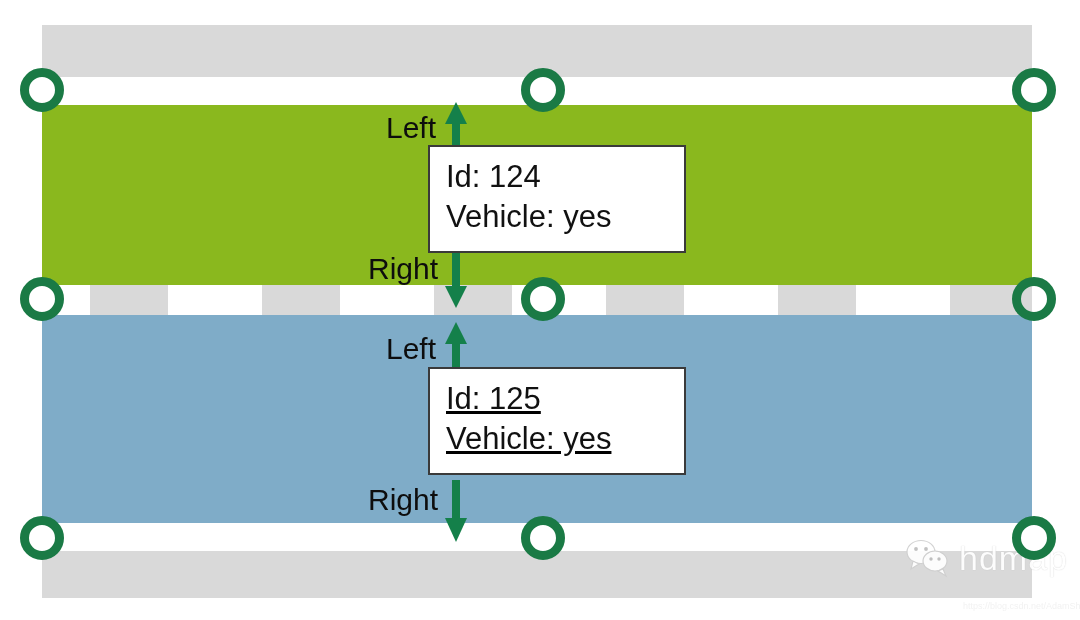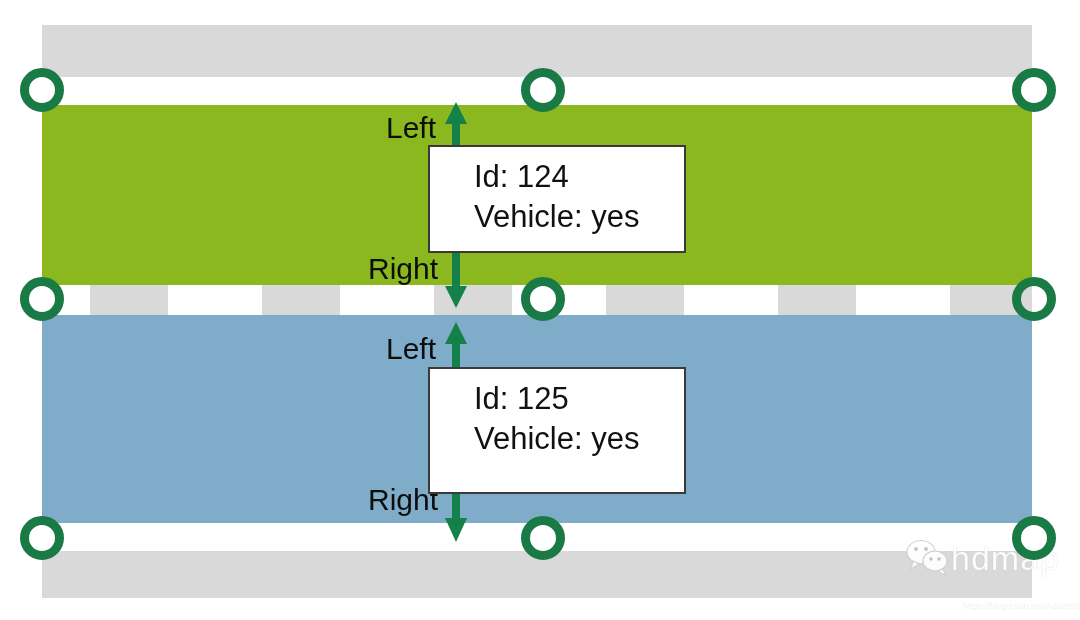--- a/index.html
+++ b/index.html
@@ -75,35 +75,34 @@
     border: 2px solid #3a3a3a;
     box-sizing: border-box;
     padding: 10px 16px 12px 16px;
   }
   .info-line {
     font-size: 31px;
     line-height: 1.28;
     color: #111111;
     white-space: nowrap;
     font-family: "Liberation Sans", sans-serif;
-    margin-left: 28px;
   }
 
   
   .arrow-svg {
     position: absolute;
     overflow: visible;
   }
 
   
   .watermark {
     position: absolute;
     display: flex;
     align-items: center;
-    gap: 0;
+    gap: 8px;
     opacity: 0.92;
     pointer-events: none;
     justify-content: flex-end;
   }
   .wm-text {
     font-size: 34px;
     color: #ffffff;
     font-family: "Liberation Sans", sans-serif;
     letter-spacing: 1px;
     text-shadow: 0 0 1px rgba(150,150,150,0.55);
@@ -197,21 +196,21 @@
   <div class="dir-label" style="left:386px; top:113px;">Left</div>
   <div class="dir-label" style="left:368px; top:254px;">Right</div>
   <div class="dir-label" style="left:386px; top:334px;">Left</div>
   <div class="dir-label" style="left:368px; top:485px;">Right</div>
 
   <div class="info-box" style="left:428px; top:145px; width:258px; height:108px;">
     <div class="info-line">Id: 124</div>
     <div class="info-line">Vehicle: yes</div>
   </div>
 
-  <div class="info-box" style="left:428px; top:367px; width:258px; height:127px;">
+  <div class="info-box" style="left:428px; top:367px; width:258px; height:108px;text-decoration:underline;">
     <div class="info-line">Id: 125</div>
     <div class="info-line">Vehicle: yes</div>
   </div>
 
   <div class="node" style="left:20px;   top:68px;"></div>
   <div class="node" style="left:521px;  top:68px;"></div>
   <div class="node" style="left:1012px; top:68px;"></div>
 
   <div class="node" style="left:20px;   top:277px;"></div>
   <div class="node" style="left:521px;  top:277px;"></div>

